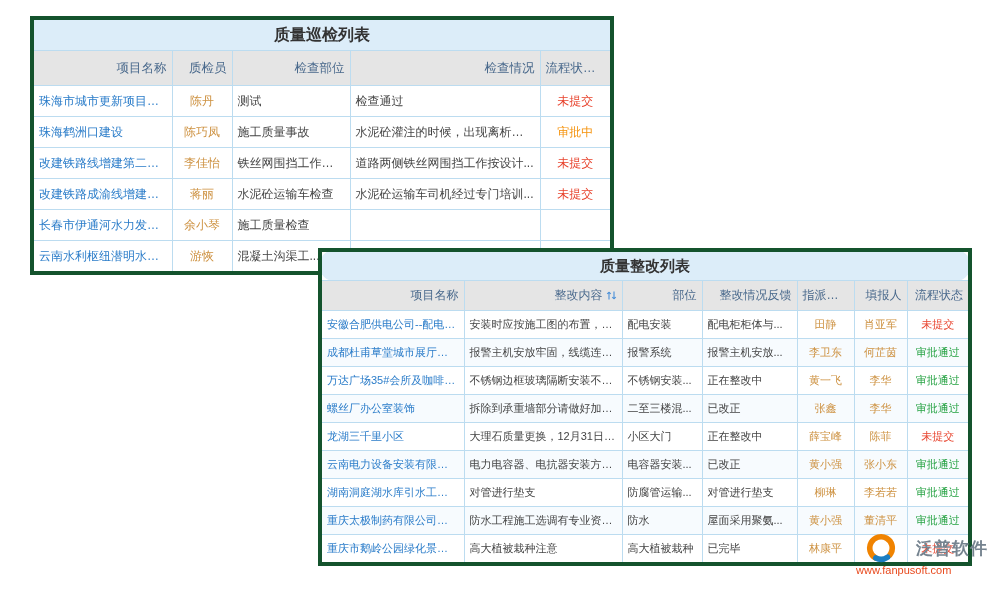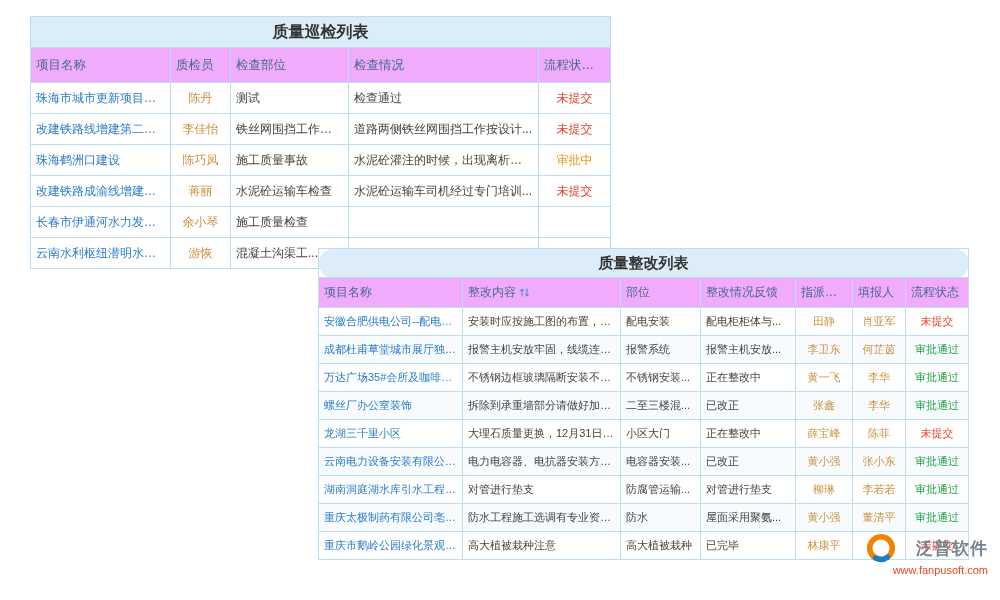--- a/index.html
+++ b/index.html
@@ -1,44 +1,44 @@
 <!DOCTYPE html>
 <html><head>
 <meta charset="utf-8">
 <style>
   html,body{margin:0;padding:0;}
   body{
     width:1000px;height:600px;position:relative;background:#ffffff;
     font-family:"Liberation Sans","DejaVu Sans",sans-serif;overflow:hidden;
   }
-  .tbl{position:absolute;border-collapse:collapse;table-layout:fixed;background:#fff;border:1px solid #14532d;}
+  .tbl{position:absolute;border-collapse:collapse;table-layout:fixed;background:#fff;border:4px solid #14532d;}
   .tbl th,.tbl td{border:1px solid #bcdcf0;white-space:nowrap;overflow:hidden;text-overflow:ellipsis;padding:0 5px;}
   .title-cell{background:#dcedf9;color:#333;font-weight:bold;text-align:center;}
-  .head th{background:#f0abfc;font-weight:normal;text-align:left;color:#49698c;}
+  .head th{background:#e5e5e5;font-weight:normal;text-align:right;color:#49698c;}
   .t1{left:30px;top:16px;width:580px;z-index:1;font-size:12px;color:#444;}
   .t1 .title-cell{font-size:16px;height:30px;}
   .t1 .head th{height:34px;font-size:12.5px;}
   .t1 td{height:30px;}
   .t2{left:318px;top:248px;width:650px;z-index:2;font-size:11px;color:#444;}
   .t2 .title-cell{font-size:15px;height:28px;border-radius:14px;}
   .t2 .head th{height:29px;font-size:12px;}
   .t2 td{height:27px;}
   .t2 tbody tr:nth-child(even) td{background:#f7fbfe;}
   .link{color:#2a7cc9;margin-left:24px;}
   .name{color:#cd9140;}
   .center{text-align:center;margin-top:11px;}
   .st-red{color:#e8442e;}
   .st-orange{color:#f5920a;}
   .st-green{color:#27a344;}
   .filter-ic{margin-left:3px;vertical-align:-1px;}
   .sort-ic{margin-left:3px;vertical-align:-2px;}
   .logo{position:absolute;left:856px;top:533px;width:132px;z-index:3;}
   .logo-top{display:flex;align-items:center;justify-content:flex-end;gap:20px;}
   .brand-name{font-size:17px;font-weight:bold;color:#75838f;letter-spacing:1px;}
-  .logo-url{text-align:right;font-size:11px;color:#e8491d;margin-top:1px;}
+  .logo-url{text-align:left;font-size:11px;color:#e8491d;margin-top:1px;}
 </style>
 </head>
 <body>
 
 <table class="tbl t1">
   <colgroup>
     <col style="width:140px">
       <col style="width:60px">
       <col style="width:118px">
       <col style="width:190px">
@@ -60,32 +60,32 @@
   </thead>
   <tbody>
     <tr>
       <td class="link">珠海市城市更新项目紫...</td>
       <td class="name center">陈丹</td>
       <td>测试</td>
       <td>检查通过</td>
       <td class="center st-red">未提交</td>
     </tr>
     <tr>
-      <td class="link">改建铁路线增建第二线...</td>
-      <td class="name center">李佳怡</td>
-      <td>铁丝网围挡工作检查</td>
-      <td>道路两侧铁丝网围挡工作按设计...</td>
-      <td class="center st-red">未提交</td>
-    </tr>
-    <tr>
       <td class="link">珠海鹤洲口建设</td>
       <td class="name center">陈巧凤</td>
       <td>施工质量事故</td>
       <td>水泥砼灌注的时候，出现离析现象</td>
       <td class="center st-orange">审批中</td>
+    </tr>
+    <tr>
+      <td class="link">改建铁路线增建第二线...</td>
+      <td class="name center">李佳怡</td>
+      <td>铁丝网围挡工作检查</td>
+      <td>道路两侧铁丝网围挡工作按设计...</td>
+      <td class="center st-red">未提交</td>
     </tr>
     <tr>
       <td class="link">改建铁路成渝线增建第...</td>
       <td class="name center">蒋丽</td>
       <td>水泥砼运输车检查</td>
       <td>水泥砼运输车司机经过专门培训...</td>
       <td class="center st-red">未提交</td>
     </tr>
     <tr>
       <td class="link">长春市伊通河水力发电...</td>

